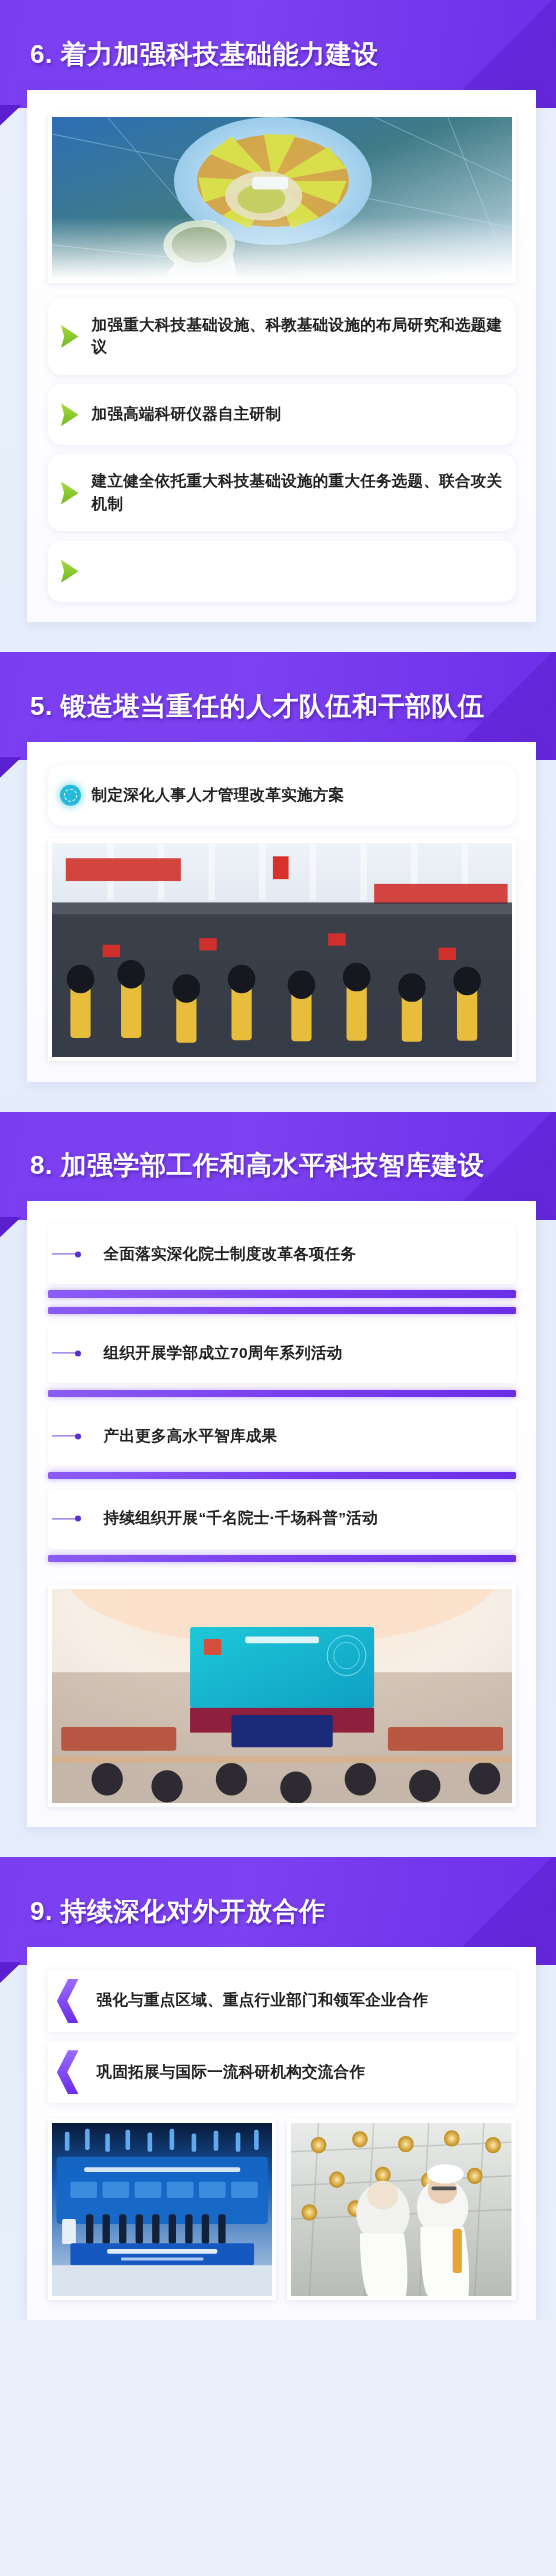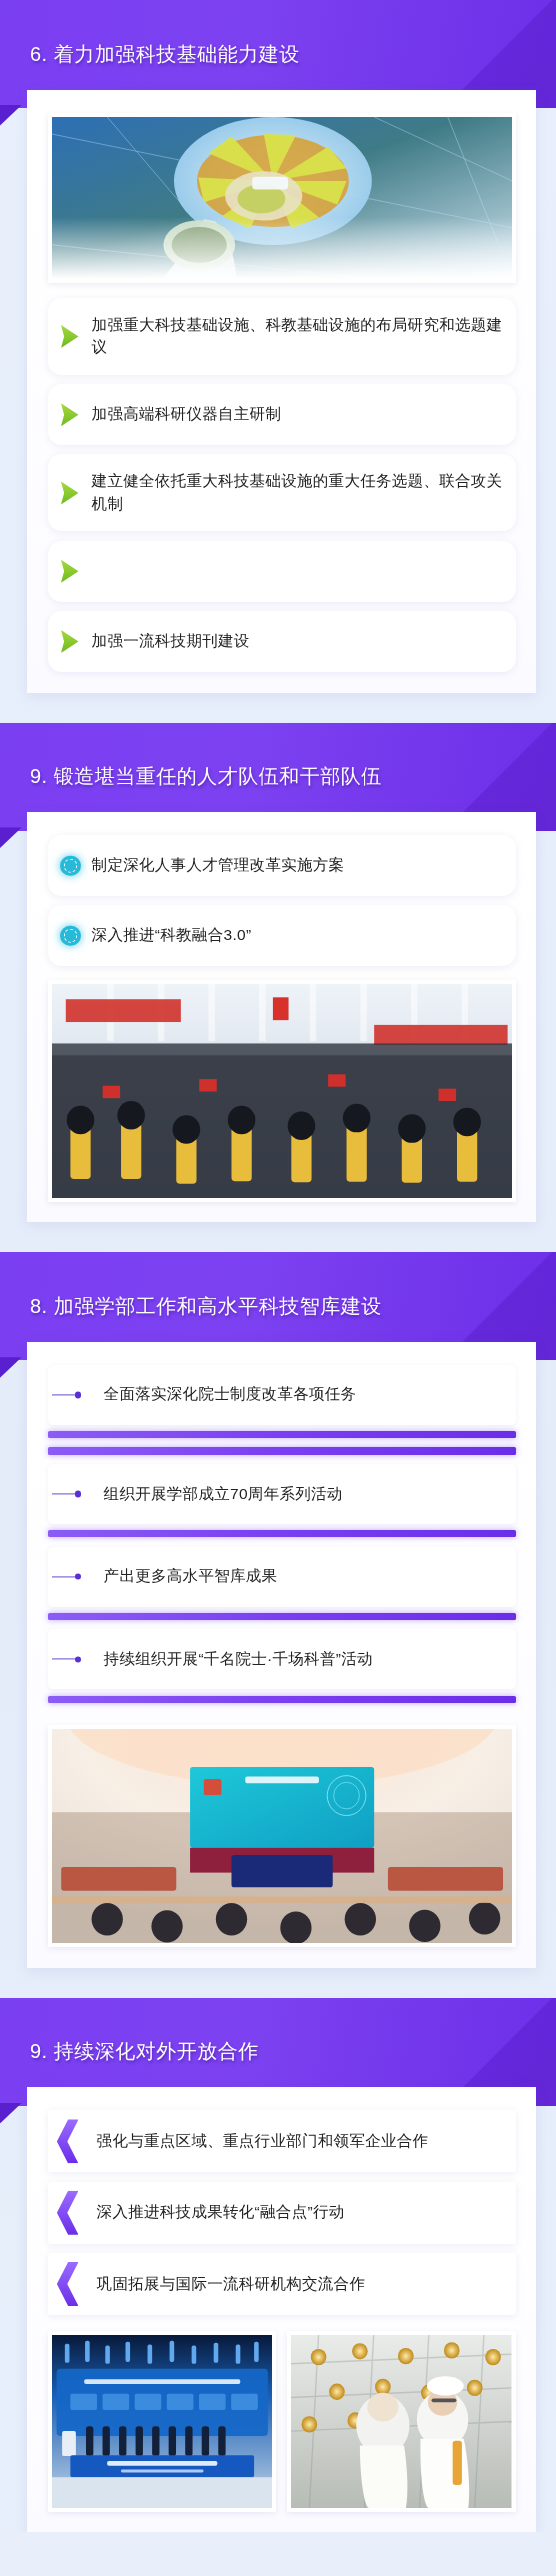--- a/index.html
+++ b/index.html
@@ -32,21 +32,21 @@
     width:21.6px; height:20.6px;
     background:#5a1fcf;
     clip-path:polygon(0 0,100% 0,0 100%);
   }
   .banner .slice{
     position:absolute; right:-0.5px; top:0; width:103px; height:100%;
     background:linear-gradient(135deg,rgba(255,255,255,0) 46%, rgba(90,30,205,.55) 47%, rgba(90,30,205,.55) 100%);
   }
   .banner h2{
     position:relative; z-index:3;
-    color:#fff; font-size:20px; font-weight:normal;
+    color:#fff; font-size:26px; font-weight:bold;
     letter-spacing:0.5px;
     text-shadow:1px 1.5px 3.1px rgba(40,0,110,.45);
     white-space:nowrap;
   }
 
   
   .body-card{
     position:relative;
     margin:0 19.6px 0 27px;
     background:linear-gradient(180deg,#ffffff 0%, #fdfdff 70%, #fbfaff 100%);
@@ -61,21 +61,21 @@
   .item{
     position:relative;
     background:#fff;
     border-radius:13.4px;
     box-shadow:0 1.5px 7.2px rgba(110,100,170,.10);
     padding:15.5px 13.4px 15.5px 44px;
     min-height:61px;
     display:flex; align-items:center;
   }
   .item .txt{
-    font-size:15.5px; line-height:1.48; color:#222; font-weight:normal;
+    font-size:15.5px; line-height:1.48; color:#222; font-weight:bold;
     letter-spacing:0.3px;
   }
 
   
   .bul-arrow{
     position:absolute; left:13.4px; top:50%; transform:translateY(-50%);
     width:17.5px; height:23px;
     background:linear-gradient(180deg,#a7d93f,#6fba20);
     clip-path:polygon(0 0, 100% 50%, 0 100%, 18% 50%);
     filter:drop-shadow(0 0 5.2px rgba(150,220,70,.75));
@@ -198,46 +198,38 @@
           <span class="bul-arrow"></span>
           <span class="txt">加强高端科研仪器自主研制</span>
         </div>
         <div class="item">
           <span class="bul-arrow"></span>
           <span class="txt">建立健全依托重大科技基础设施的重大任务选题、联合攻关机制</span>
         </div>
         <div class="item">
           <span class="bul-arrow"></span>
         </div>
-        <div class="item">
-          <span class="bul-arrow"></span>
-          <span class="txt">加强一流科技期刊建设</span>
-        </div>
       </div>
     </div>
   </div>
 
   <div class="sec-gap"></div>
 
   <div class="section">
     <div class="banner">
       <div class="slice"></div>
       <div class="notch"></div>
       <div class="corner"></div>
-      <h2>9. 锻造堪当重任的人才队伍和干部队伍</h2>
+      <h2>5. 锻造堪当重任的人才队伍和干部队伍</h2>
     </div>
     <div class="body-card">
       <div class="items">
         <div class="item">
           <span class="bul-ring"></span>
           <span class="txt">制定深化人事人才管理改革实施方案</span>
-        </div>
-        <div class="item">
-          <span class="bul-ring"></span>
-          <span class="txt">深入推进“科教融合3.0”</span>
         </div>
       </div>
       <div class="ph-wrap">
         <div class="photo" style="height:222px;">
           <svg class="art" viewBox="0 0 1000 450" preserveAspectRatio="none">
             <defs>
               <linearGradient id="g7hall" x1="0" y1="0" x2="0" y2="1">
                 <stop offset="0" stop-color="#eef3f8"></stop>
                   <stop offset="0.35" stop-color="#dfe6ee"></stop>
                   <stop offset="1" stop-color="#b9c2cf"></stop>
@@ -404,24 +396,20 @@
       <h2>9. 持续深化对外开放合作</h2>
     </div>
     <div class="body-card">
       <div class="items">
         <div class="item line9">
           <span class="bul-chev"></span>
           <span class="txt">强化与重点区域、重点行业部门和领军企业合作</span>
         </div>
         <div class="item line9">
           <span class="bul-chev"></span>
-          <span class="txt">深入推进科技成果转化“融合点”行动</span>
-        </div>
-        <div class="item line9">
-          <span class="bul-chev"></span>
           <span class="txt">巩固拓展与国际一流科研机构交流合作</span>
         </div>
       </div>
       <div class="ph-row">
         <div class="photo" style="height:181px;">
           <svg class="art" viewBox="0 0 480 360" preserveAspectRatio="none">
             <defs>
               <linearGradient id="g9a" x1="0" y1="0" x2="0" y2="1">
                 <stop offset="0" stop-color="#081a3a"></stop>
                   <stop offset="0.35" stop-color="#1a5fb4"></stop>

